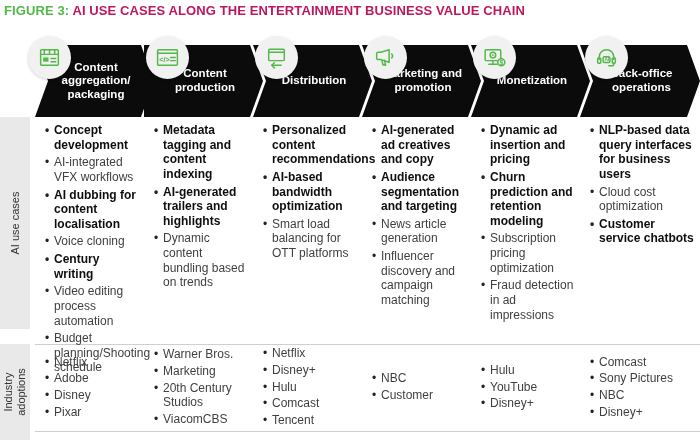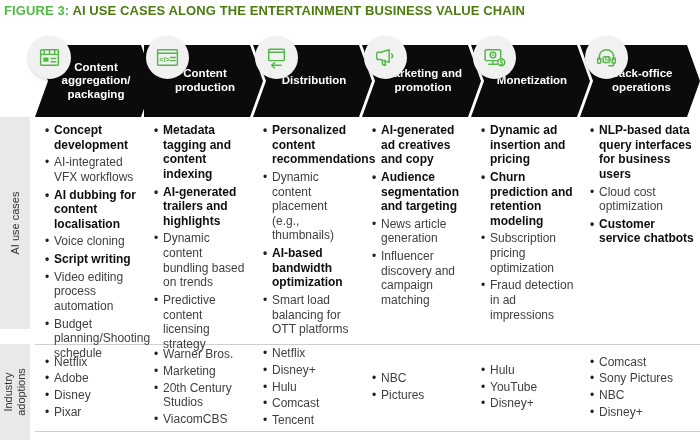--- a/index.html
+++ b/index.html
@@ -3,21 +3,21 @@
 <meta charset="utf-8">
 <style>
   * { box-sizing: border-box; margin: 0; padding: 0; }
   html,body { width:700px; height:441px; background:#fff; overflow:hidden;
     font-family:"Liberation Sans", sans-serif; }
   .page { position:relative; width:700px; height:441px; }
 
   
   .fig-title { padding:3px 0 0 4px; font-size:13px; font-weight:700; letter-spacing:.1px; }
   .fig-title .lbl { color:#53B848; }
-  .fig-title .txt { color:#4d7c0f; }
+  .fig-title .txt { color:#be185d; }
 
   
   .chain-wrap { position:relative; margin-top:27px; height:72px; }
   .chain { display:flex; padding-left:35px; height:72px; }
   .seg { position:relative; width:119px; height:72px; background:#0b0b0b; color:#fff;
     display:flex; align-items:center; justify-content:center; text-align:center;
     font-size:11.5px; font-weight:700; line-height:1.18; padding:0 15px 0 18px;
     clip-path: polygon(13px 50%, 0 0, calc(100% - 13px) 0, 100% 50%, calc(100% - 13px) 100%, 0 100%); }
   .seg + .seg { margin-left:-10px; }
   .seg.first { clip-path: polygon(0 0, calc(100% - 13px) 0, 100% 50%, calc(100% - 13px) 100%, 0 100%); }
@@ -148,33 +148,31 @@
     <div class="side-cell">
       <div class="side-block uc">
         <span class="vlabel">AI use cases</span>
       </div>
     </div>
     <ul class="blist">
         <li class="bold">Concept development</li>
         <li>AI-integrated VFX workflows</li>
         <li class="bold">AI dubbing for content localisation</li>
         <li>Voice cloning</li>
-        <li class="bold">Script writing</li>
+        <li class="bold">Century writing</li>
         <li>Video editing process automation</li>
         <li>Budget planning/Shooting schedule</li>
       </ul>
     <ul class="blist">
         <li class="bold">Metadata tagging and content indexing</li>
         <li class="bold">AI-generated trailers and highlights</li>
         <li>Dynamic content bundling based on trends</li>
-        <li>Predictive content licensing strategy</li>
       </ul>
     <ul class="blist">
         <li class="bold">Personalized content recommendations</li>
-        <li>Dynamic content placement (e.g., thumbnails)</li>
         <li class="bold">AI-based bandwidth optimization</li>
         <li>Smart load balancing for OTT platforms</li>
       </ul>
     <ul class="blist">
         <li class="bold">AI-generated ad creatives and copy</li>
         <li class="bold">Audience segmentation and targeting</li>
         <li>News article generation</li>
         <li>Influencer discovery and campaign matching</li>
       </ul>
     <ul class="blist">
@@ -217,21 +215,21 @@
           <li>Netflix</li>
           <li>Disney+</li>
           <li>Hulu</li>
           <li>Comcast</li>
           <li>Tencent</li>
         </ul>
     </div>
     <div class="adopt-cell">
       <ul class="blist adopt">
           <li>NBC</li>
-          <li>Pictures</li>
+          <li>Customer</li>
         </ul>
     </div>
     <div class="adopt-cell">
       <ul class="blist adopt">
           <li>Hulu</li>
           <li>YouTube</li>
           <li>Disney+</li>
         </ul>
     </div>
     <div class="adopt-cell">

